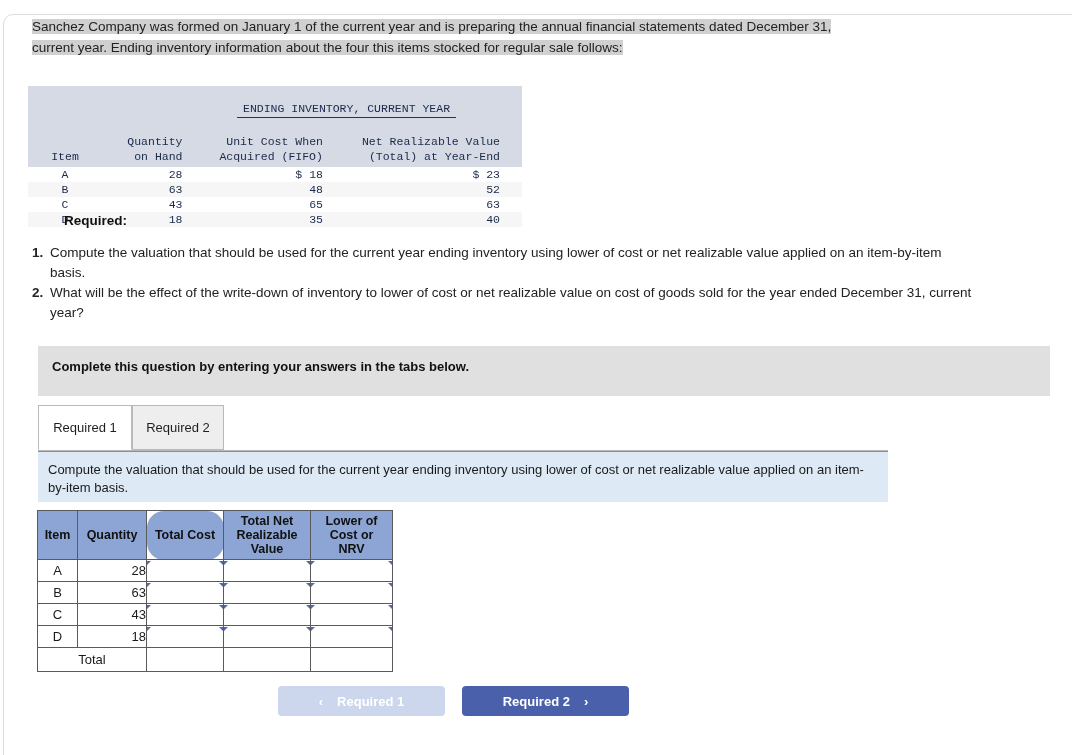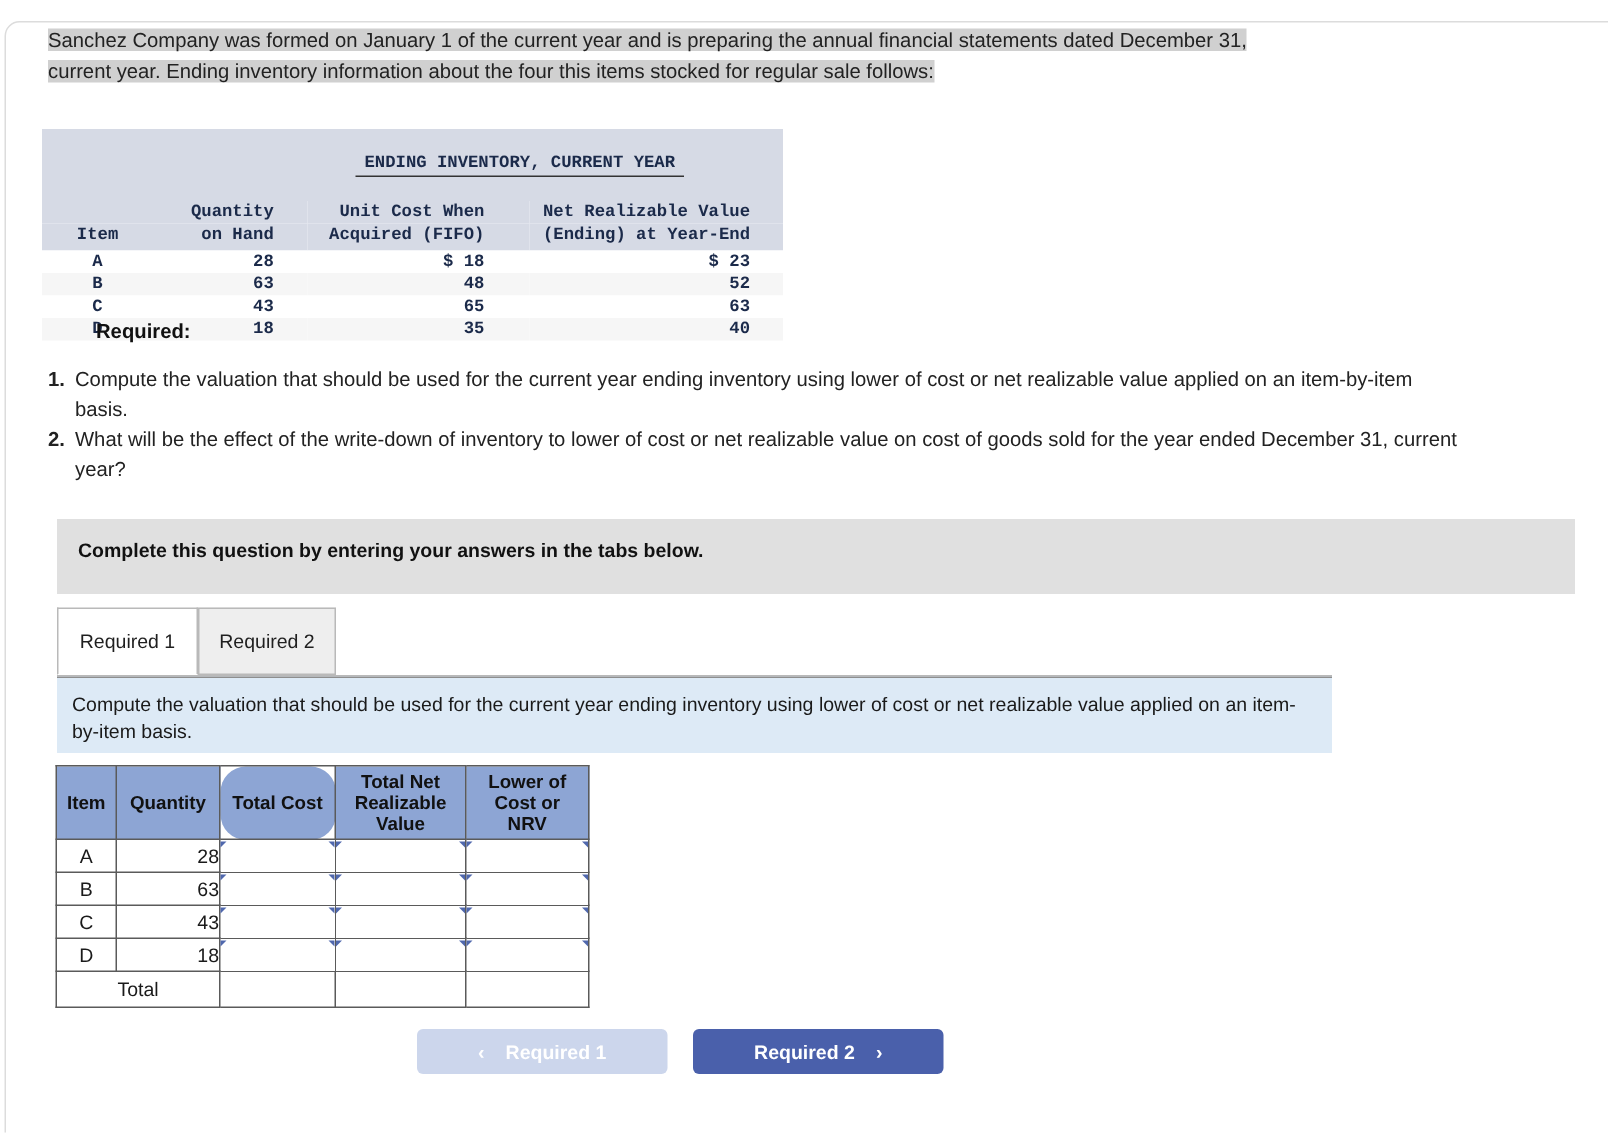--- a/index.html
+++ b/index.html
@@ -58,21 +58,21 @@
     top: 86px;
     width: 494px;
     border-collapse: collapse;
     font-family: "Liberation Mono", "DejaVu Sans Mono", monospace;
     font-size: 11.5px;
     color: #1b2a4a;
   }
   .mono-table thead tr { background: #d6dae5; }
   .mono-table th, .mono-table td {
     padding: 0;
-    font-weight: bold;
+    font-weight: normal;
     line-height: 15px;
     white-space: pre;
   }
   .mt-title {
     text-align: center;
     padding-bottom: 1px !important;
   }
   .mt-title span {
     display: inline-block;
     border-bottom: 1px solid #333;
@@ -340,21 +340,21 @@
       <tr>
         <td class="c-item"></td>
         <td class="c-qty">Quantity</td>
         <td class="c-cost">Unit Cost When</td>
         <td class="c-nrv">Net Realizable Value</td>
       </tr>
       <tr class="mt-head-sub">
         <td class="c-item">Item</td>
         <td class="c-qty">on Hand</td>
         <td class="c-cost">Acquired (FIFO)</td>
-        <td class="c-nrv">(Ending) at Year-End</td>
+        <td class="c-nrv">(Total) at Year-End</td>
       </tr>
     </thead>
     <tbody>
       <tr>
         <td class="c-item">A</td>
         <td class="c-qty">28</td>
         <td class="c-cost">$ 18</td>
         <td class="c-nrv">$ 23</td>
       </tr>
       <tr>

